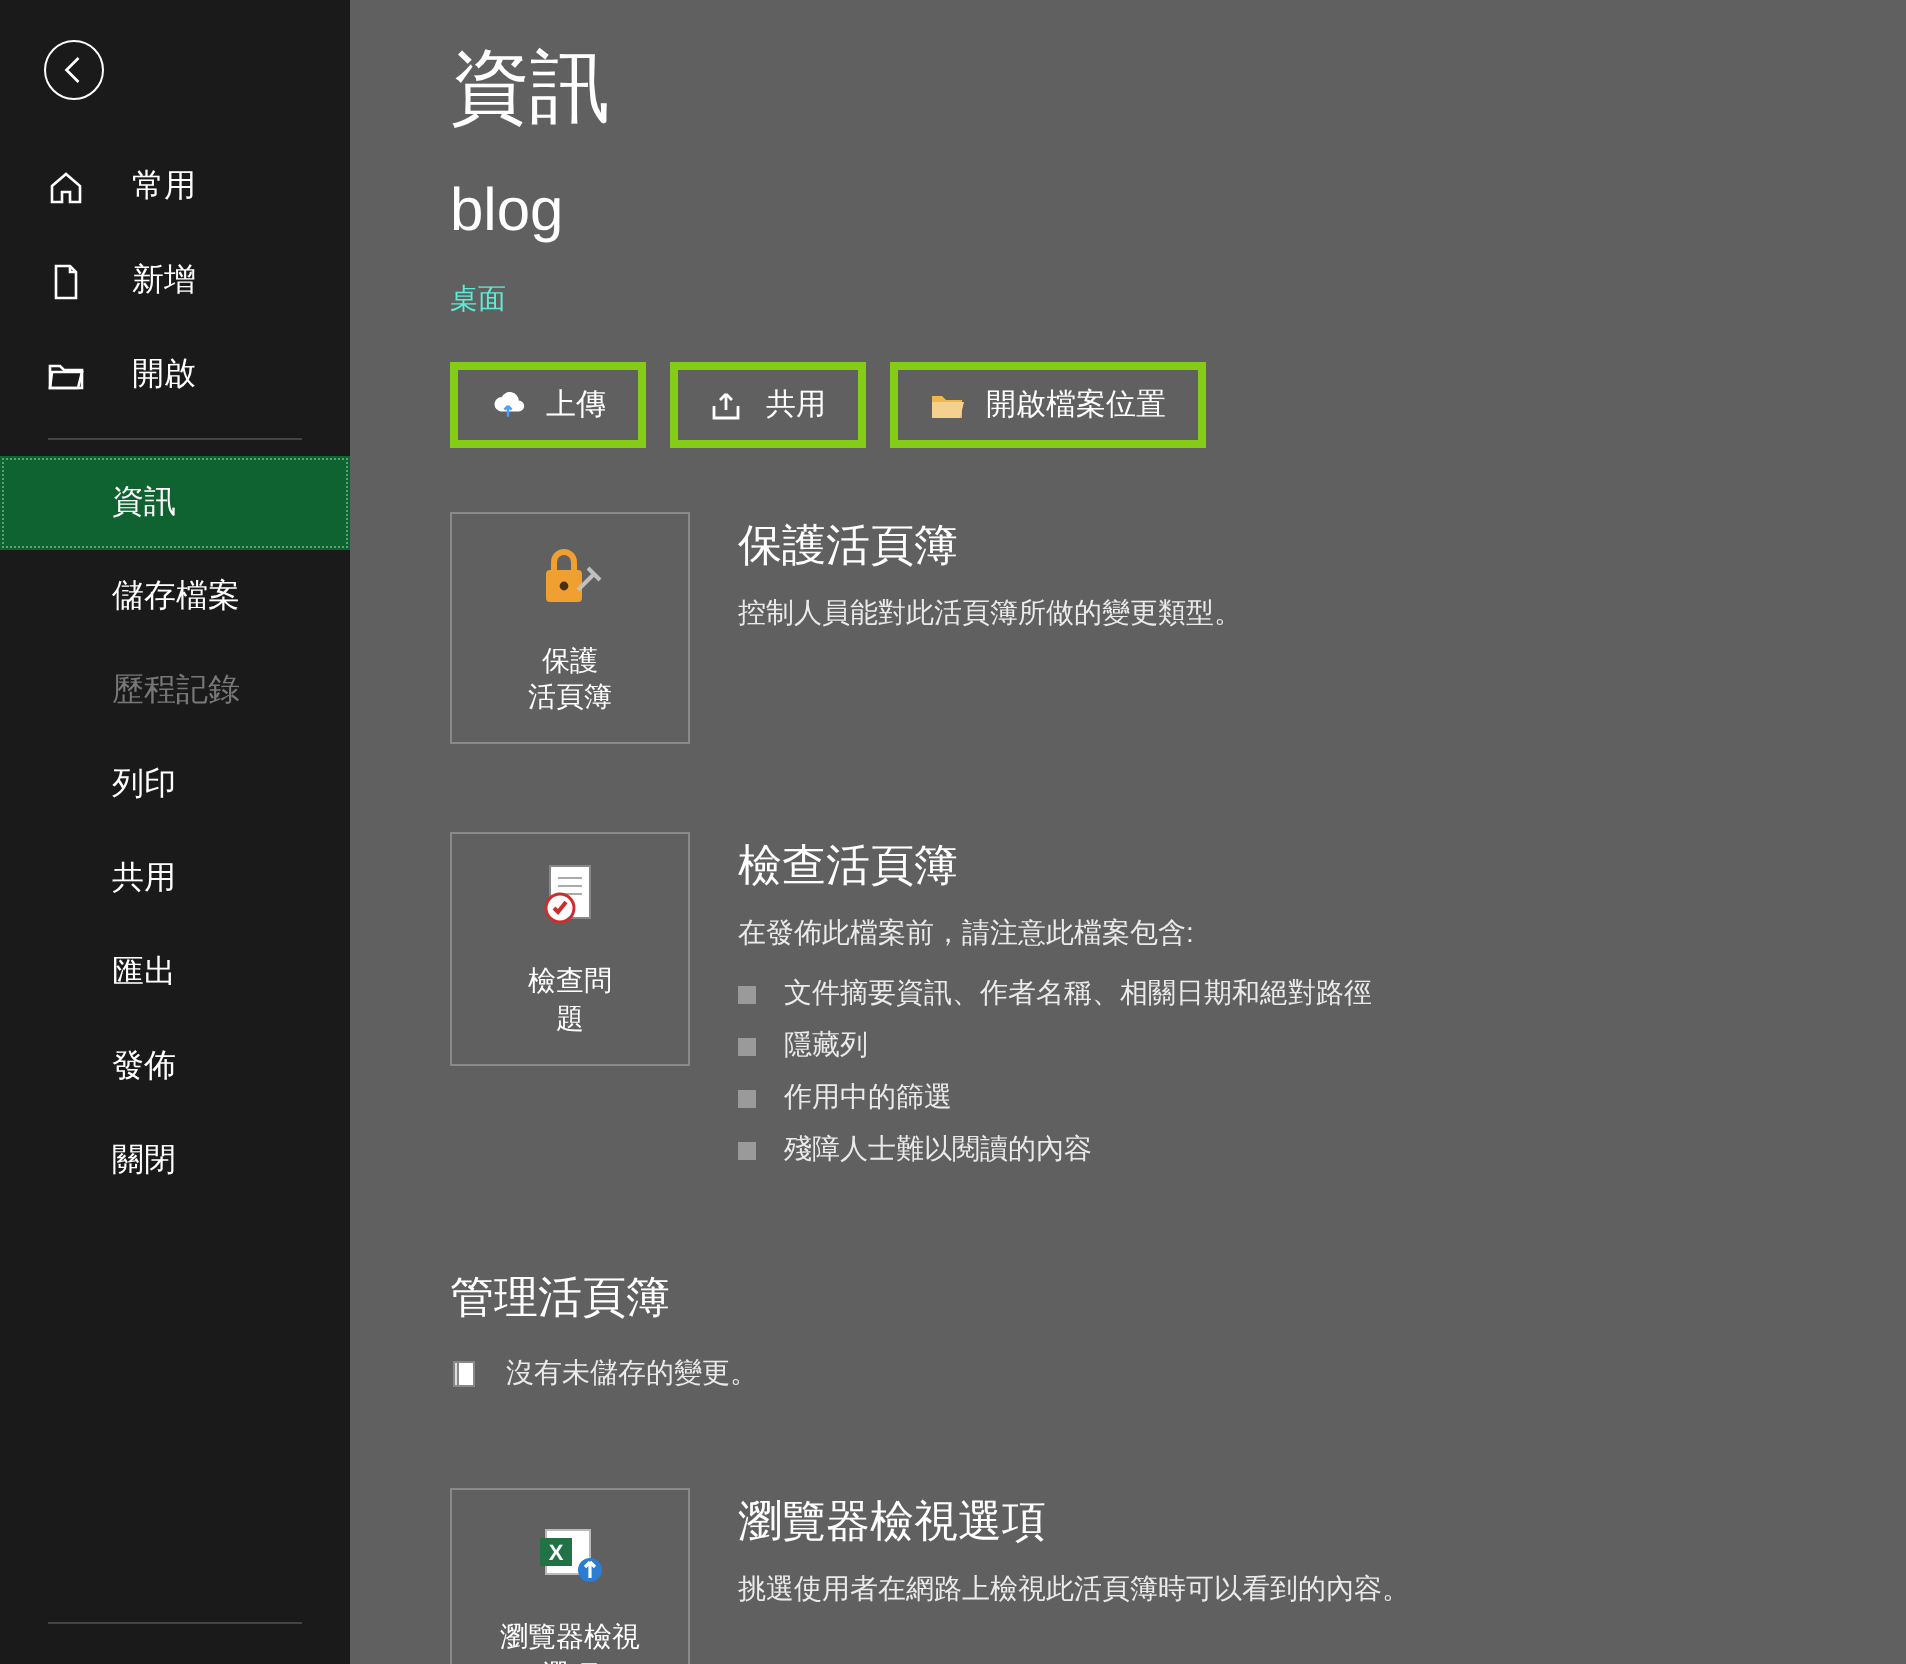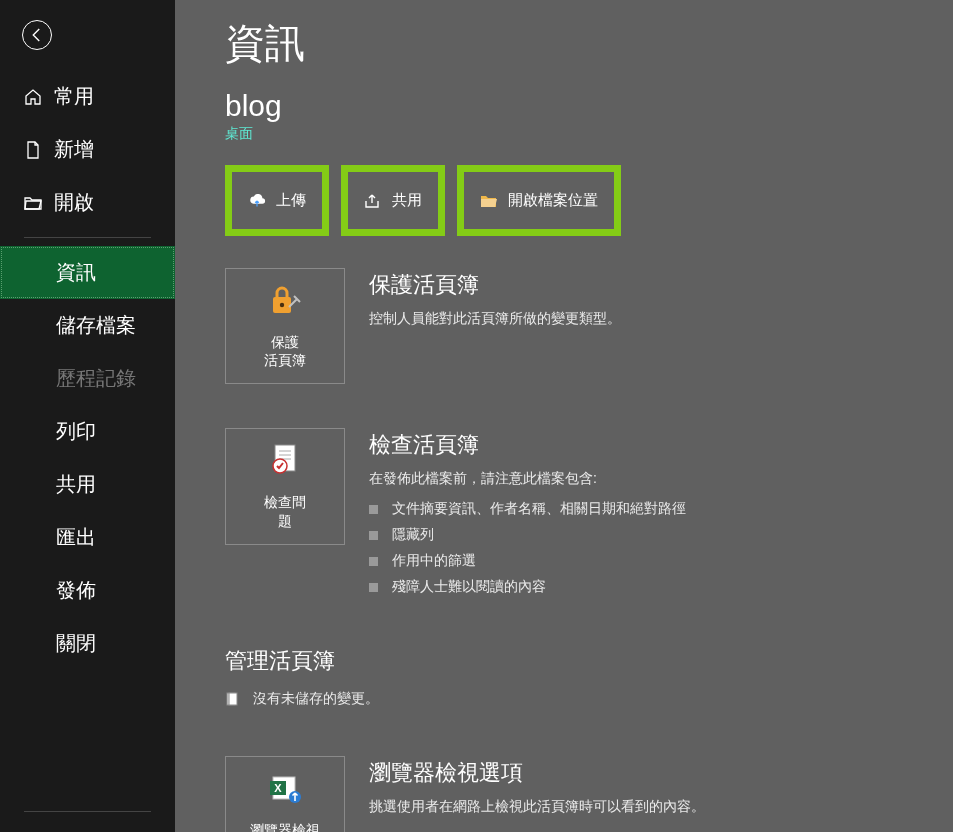--- a/index.html
+++ b/index.html
@@ -28,24 +28,24 @@
   margin-bottom: 20px;
   display: flex;
   align-items: center;
   justify-content: center;
   cursor: pointer;
 }
 .nav-item {
   display: flex;
   align-items: center;
   padding: 13px 24px;
-  font-size: 20px;
+  font-size: 16px;
   color: #fff;
   cursor: pointer;
-  gap: 12px;
+  gap: 24px;
   text-align: center;
 }
 .nav-item .icon { width: 18px; height: 18px; display:flex; align-items:center; justify-content:center; }
 .nav-item.no-icon { padding-left: 56px; }
 .nav-item.active {
   background: #0e6330;
   outline: 1px dotted #5aa070;
   outline-offset: -2px;
 }
 .nav-item.disabled { color: #777; cursor: default; }
@@ -61,38 +61,38 @@
   overflow-y: auto;
 }
 .page-title {
   font-size: 40px;
   font-weight: 300;
   margin-bottom: 18px;
 }
 .file-name {
   font-size: 30px;
   font-weight: 300;
-  margin-bottom: 2px;
+  margin-bottom: 18px;
 }
 .file-path {
   font-size: 14px;
   color: #5eead4;
   margin-bottom: 22px;
 }
 .action-bar {
   display: flex;
   gap: 12px;
   margin-bottom: 32px;
 }
 .action-btn {
   display: flex;
   align-items: center;
   gap: 10px;
-  padding: 19px 16px;
-  border: 7px solid #84cc16;
+  padding: 8px 16px;
+  border: 4px solid #84cc16;
   background: transparent;
   color: #fff;
   font-size: 15px;
   cursor: pointer;
 }
 .action-btn .ic { width:18px; height:16px; display:flex; align-items:center; justify-content:center; }
 .section {
   display: flex;
   gap: 24px;
   margin-bottom: 44px;

